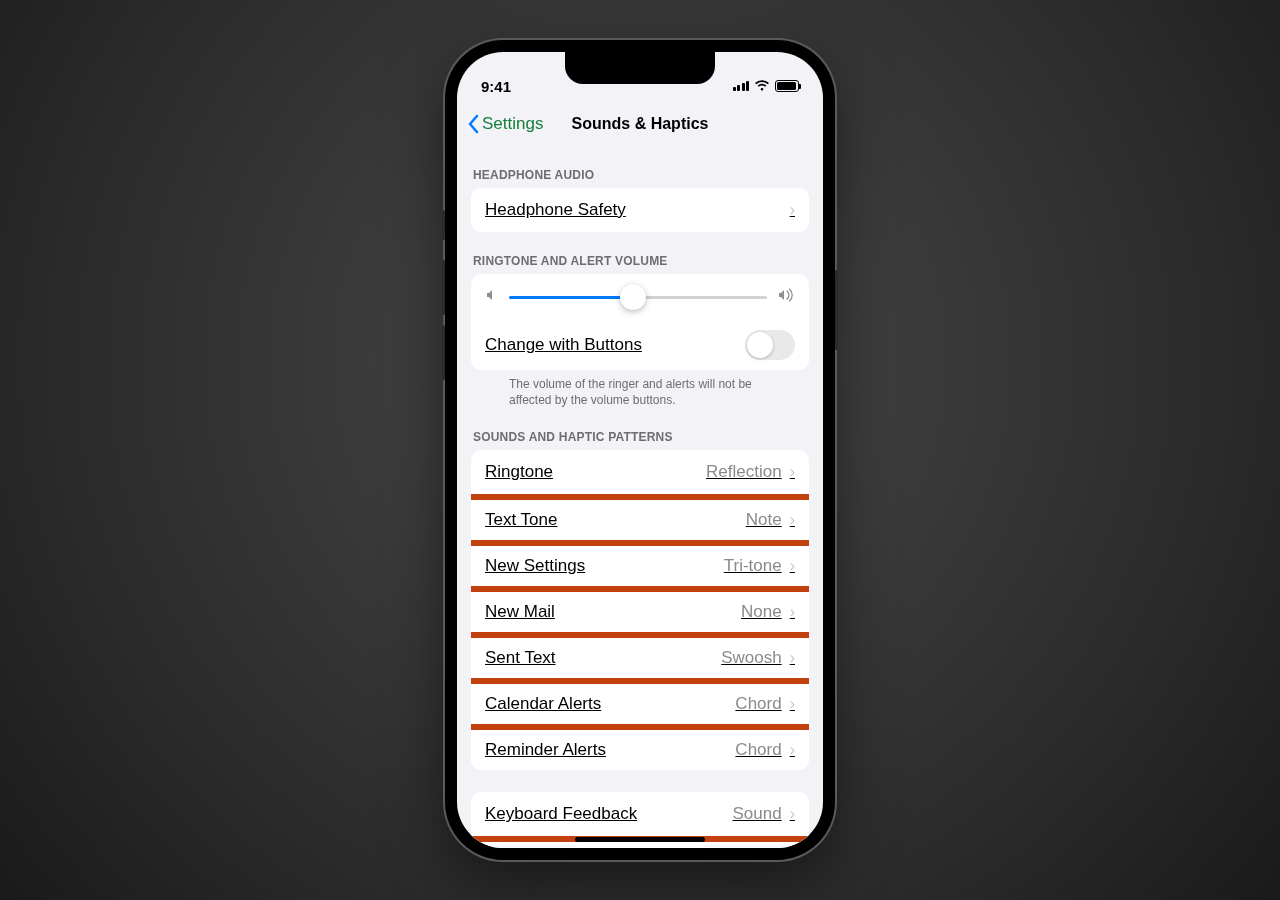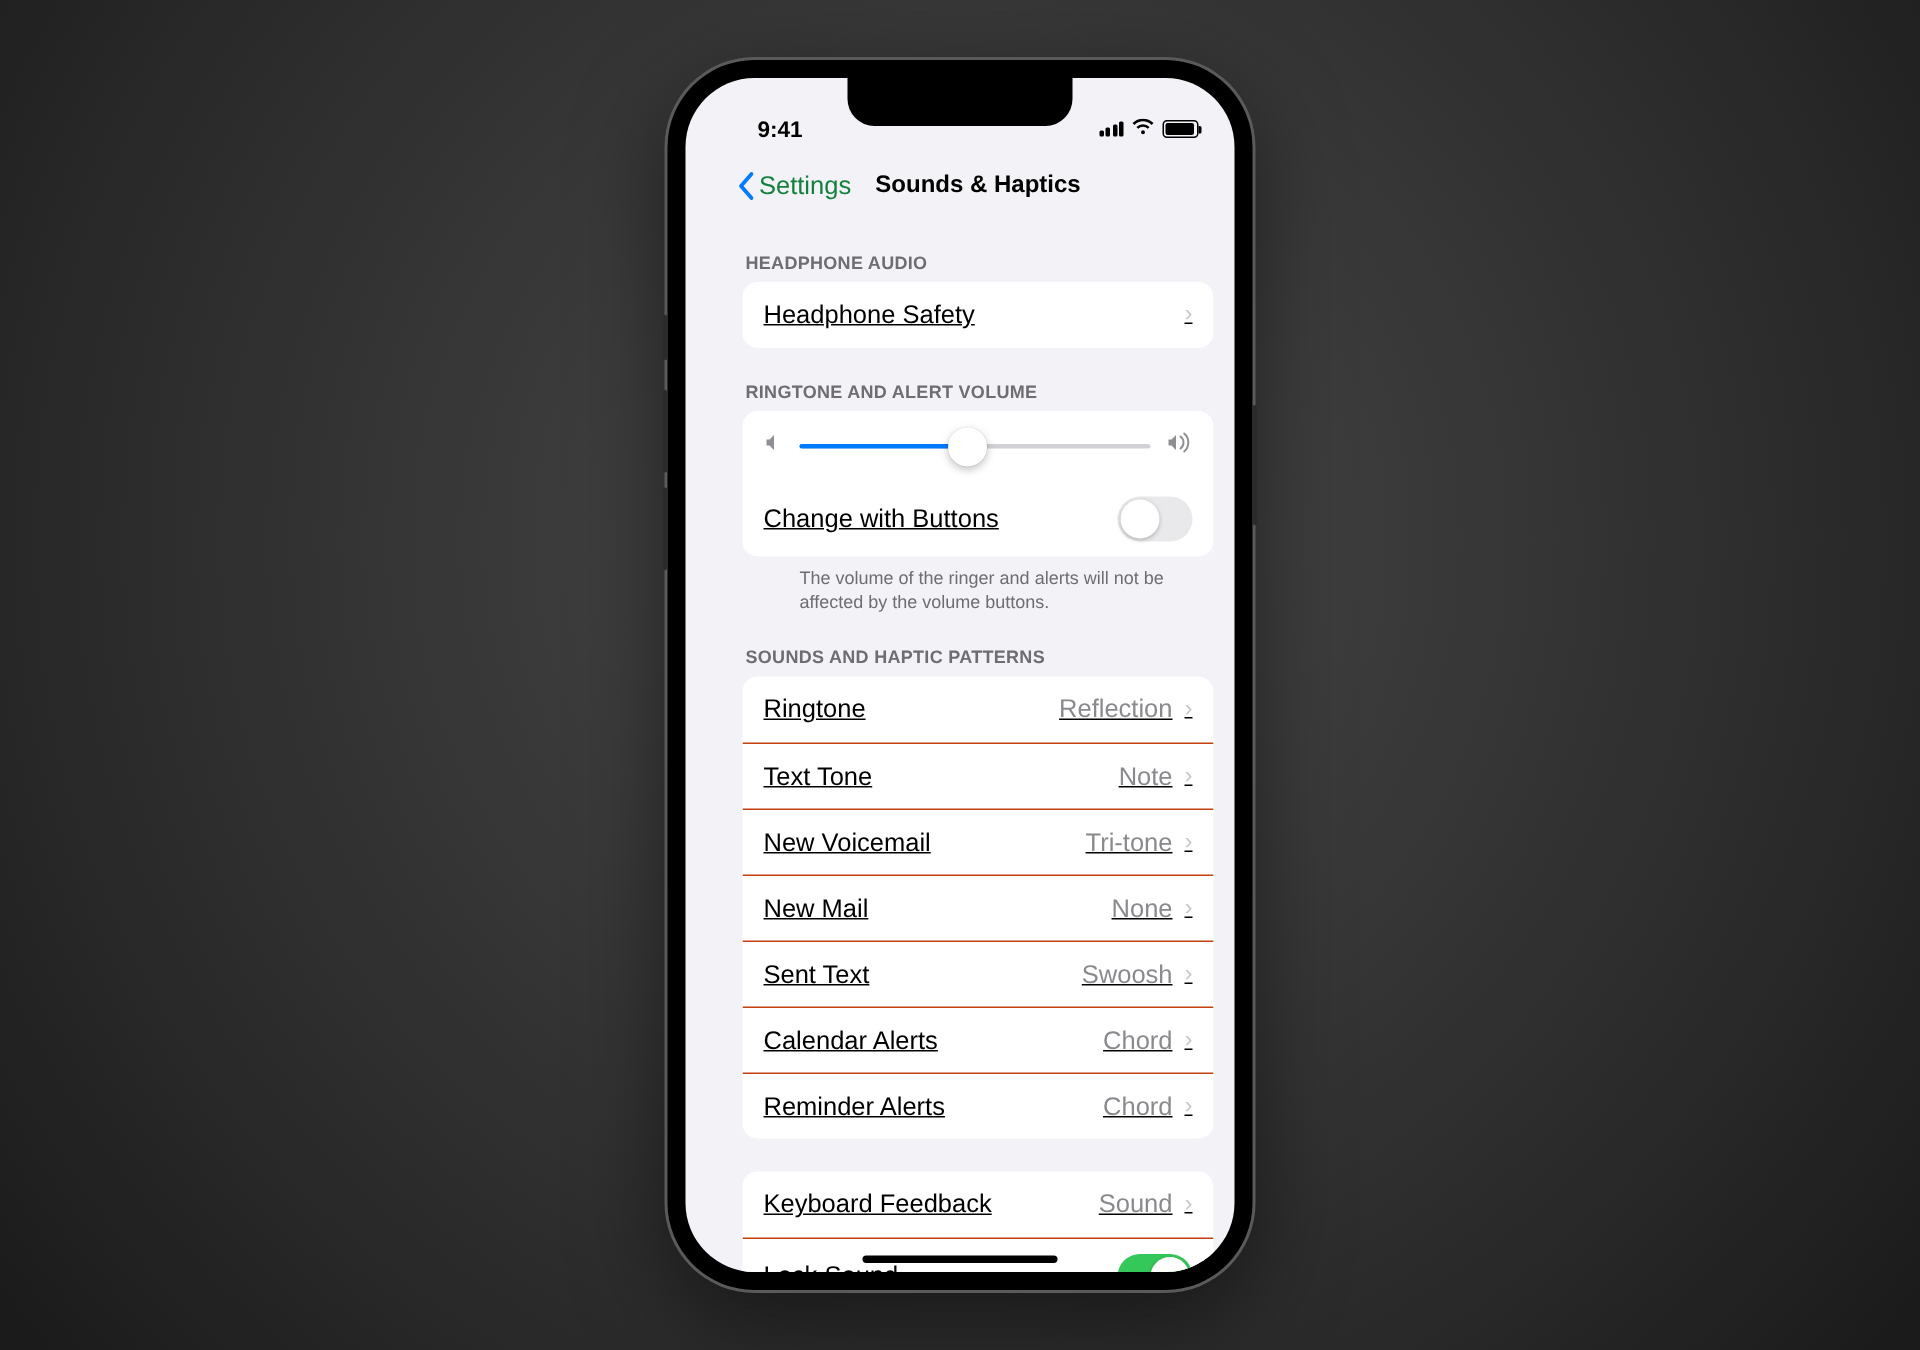--- a/index.html
+++ b/index.html
@@ -23,21 +23,20 @@
   }
   .phone-frame::before { left:-3px; top:170px; width:3px; height:30px; }
   .phone-frame::after  { left:-3px; top:220px; width:3px; height:55px; box-shadow: 0 65px 0 #2b2b2b; }
   .side-btn-r { position:absolute; right:-3px; top:230px; width:3px; height:80px; background:#2b2b2b; border-radius:2px;}
   .screen {
     width: 100%; height: 100%;
     background: #f2f2f7;
     border-radius: 46px;
     overflow: hidden;
     position: relative;
-    padding-left: 24px;
   }
   .notch {
     position: absolute; top: 0; left: 50%; transform: translateX(-50%);
     width: 150px; height: 32px;
     background: #000;
     border-bottom-left-radius: 18px;
     border-bottom-right-radius: 18px;
     z-index: 50;
   }
   .status-bar {
@@ -62,21 +61,21 @@
   .content { height: calc(100% - 94px); overflow:hidden; }
   .section-header {
     padding: 22px 16px 6px; font-size: 12px; color:#6d6d72; letter-spacing:.2px; text-transform:uppercase;font-weight:bold;
   }
   .group { margin: 0 14px; background:#fff; border-radius:10px; overflow:hidden;text-decoration:underline; }
   .row {
     min-height:44px; padding: 10px 14px;
     display:flex; align-items:center; justify-content:space-between;
     font-size:17px; color:#000;
   }
-  .row + .row { border-top:1px solid #c2410c; }
+  .row + .row { border-top:6px solid #c2410c; }
   .row-right { display:flex; align-items:center; gap:8px; }
   .detail { color:#8a8a8e; font-size:17px; }
   .chevron { color:#c7c7cc; font-size:16px; }
   .slider-row { padding:14px 14px; display:flex; align-items:center; gap:10px; }
   .speaker { color:#8e8e93; }
   .slider-track {
     flex:1; height:3px; background:#d1d1d6; border-radius:2px; position:relative;
   }
   .slider-fill { position:absolute; left:0; top:0; bottom:0; background:#007aff; border-radius:2px; }
   .slider-thumb {
@@ -185,21 +184,21 @@
             </div>
           </div>
           <div class="row">
             <span>Text Tone</span>
             <div class="row-right">
               <span class="detail">Note</span>
               <span class="chevron">›</span>
             </div>
           </div>
           <div class="row">
-            <span>New Voicemail</span>
+            <span>New Settings</span>
             <div class="row-right">
               <span class="detail">Tri-tone</span>
               <span class="chevron">›</span>
             </div>
           </div>
           <div class="row">
             <span>New Mail</span>
             <div class="row-right">
               <span class="detail">None</span>
               <span class="chevron">›</span>

